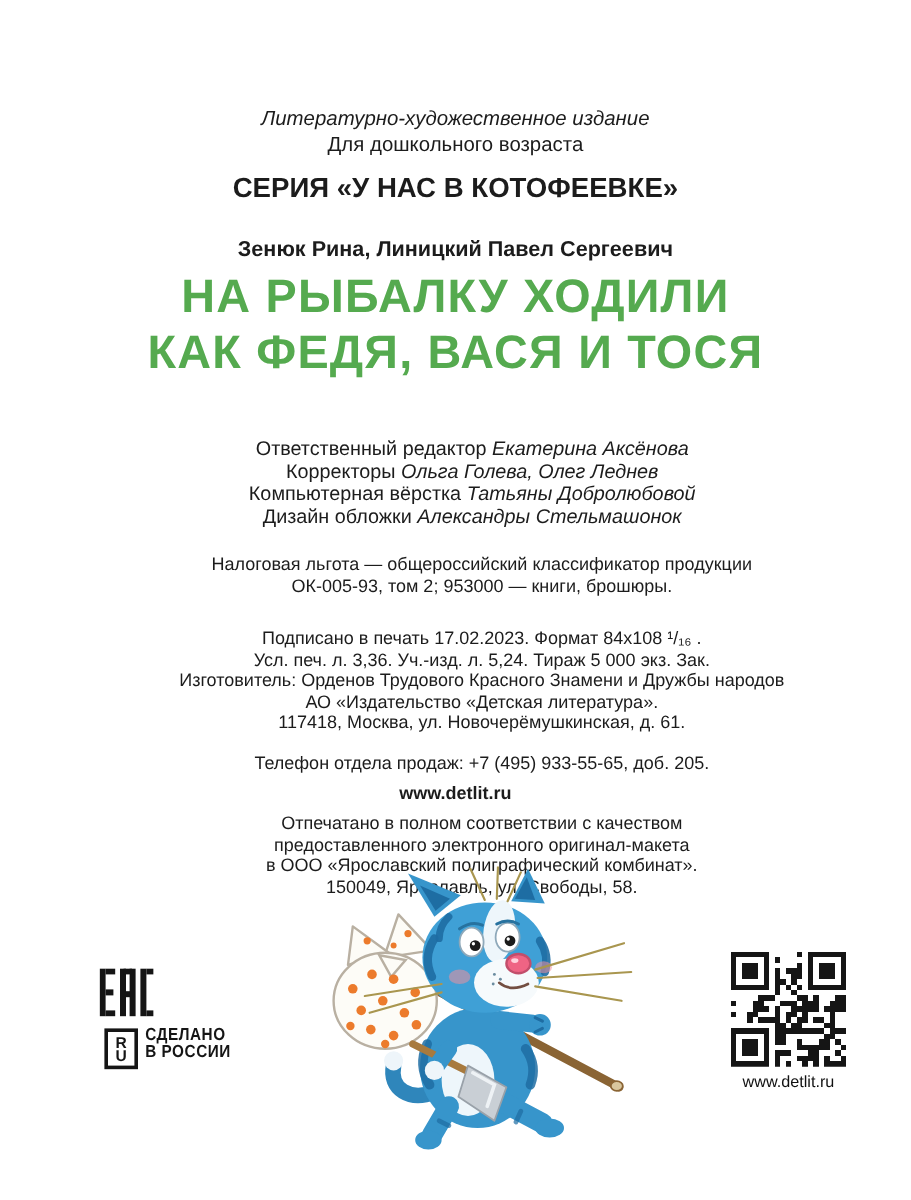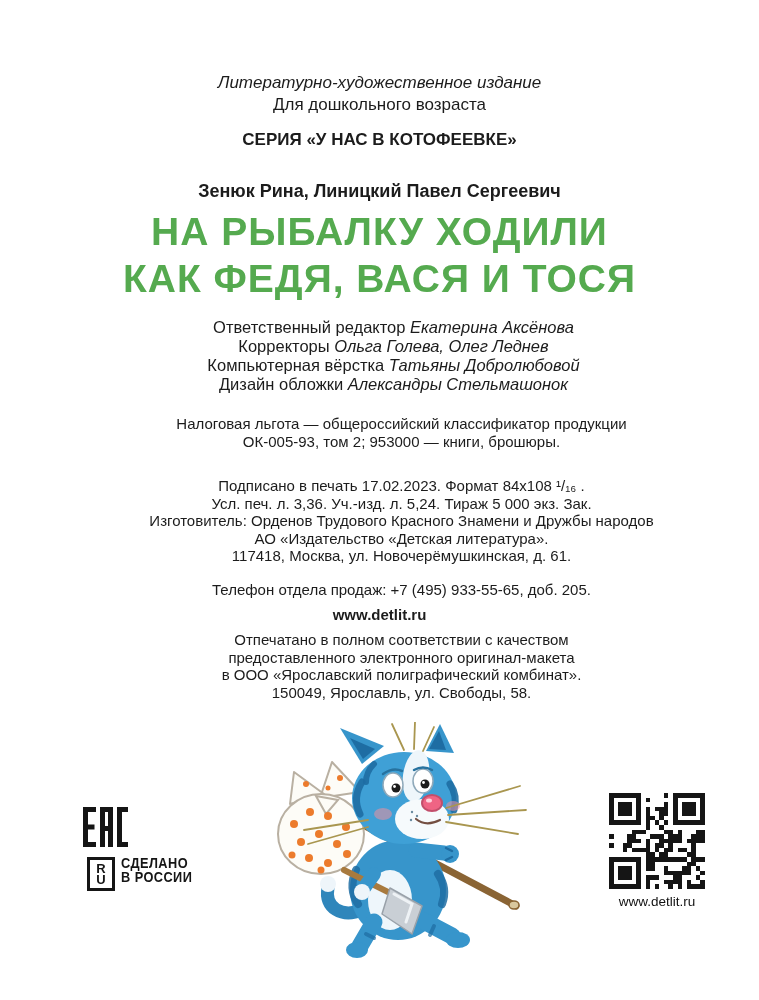--- a/index.html
+++ b/index.html
@@ -2,31 +2,31 @@
 <html lang="ru"><head>
 <meta charset="utf-8">
 <style>
   html,body{margin:0;padding:0;}
   body{
     width:759px;height:1000px;position:relative;overflow:hidden;
     background:#ffffff;color:#1c1c1c;
     font-family:"Liberation Sans", sans-serif;
     -webkit-font-smoothing:antialiased;
   }
-  .colophon{position:absolute;left:0;top:0;width:759px;text-align:center;}
+  .colophon{position:absolute;left:0;top:16px;width:759px;text-align:center;}
   .pad{height:72px;}
   .line{font-size:17px;line-height:22px;}
   .italic{font-style:italic;}
-  .series{font-weight:bold;margin-top:13px;font-size:17px;line-height:22px;}
+  .series{font-weight:bold;margin-top:13px;font-size:23px;line-height:22px;}
   .authors{font-weight:bold;font-size:18px;margin-top:29px;line-height:22px;}
   .book-title{
     font-weight:bold;font-size:39px;line-height:47px;margin-top:6px;
     letter-spacing:1px;
   }
-  .credits{margin-top:16px;font-size:16.5px;line-height:19px;padding-left:28px;}
+  .credits{margin-top:47px;font-size:16.5px;line-height:19px;padding-left:28px;}
   .credit-name{font-style:italic;}
   .small{font-size:15px;line-height:17.5px;padding-left:44px;}
   .tax{margin-top:21px;}
   .printinfo{margin-top:27px;}
   .manuf{}
   .phone{margin-top:16px;}
   .site{margin-top:8px;font-weight:bold;font-size:15px;line-height:18px;}
   .printed{margin-top:7px;}
 
   

